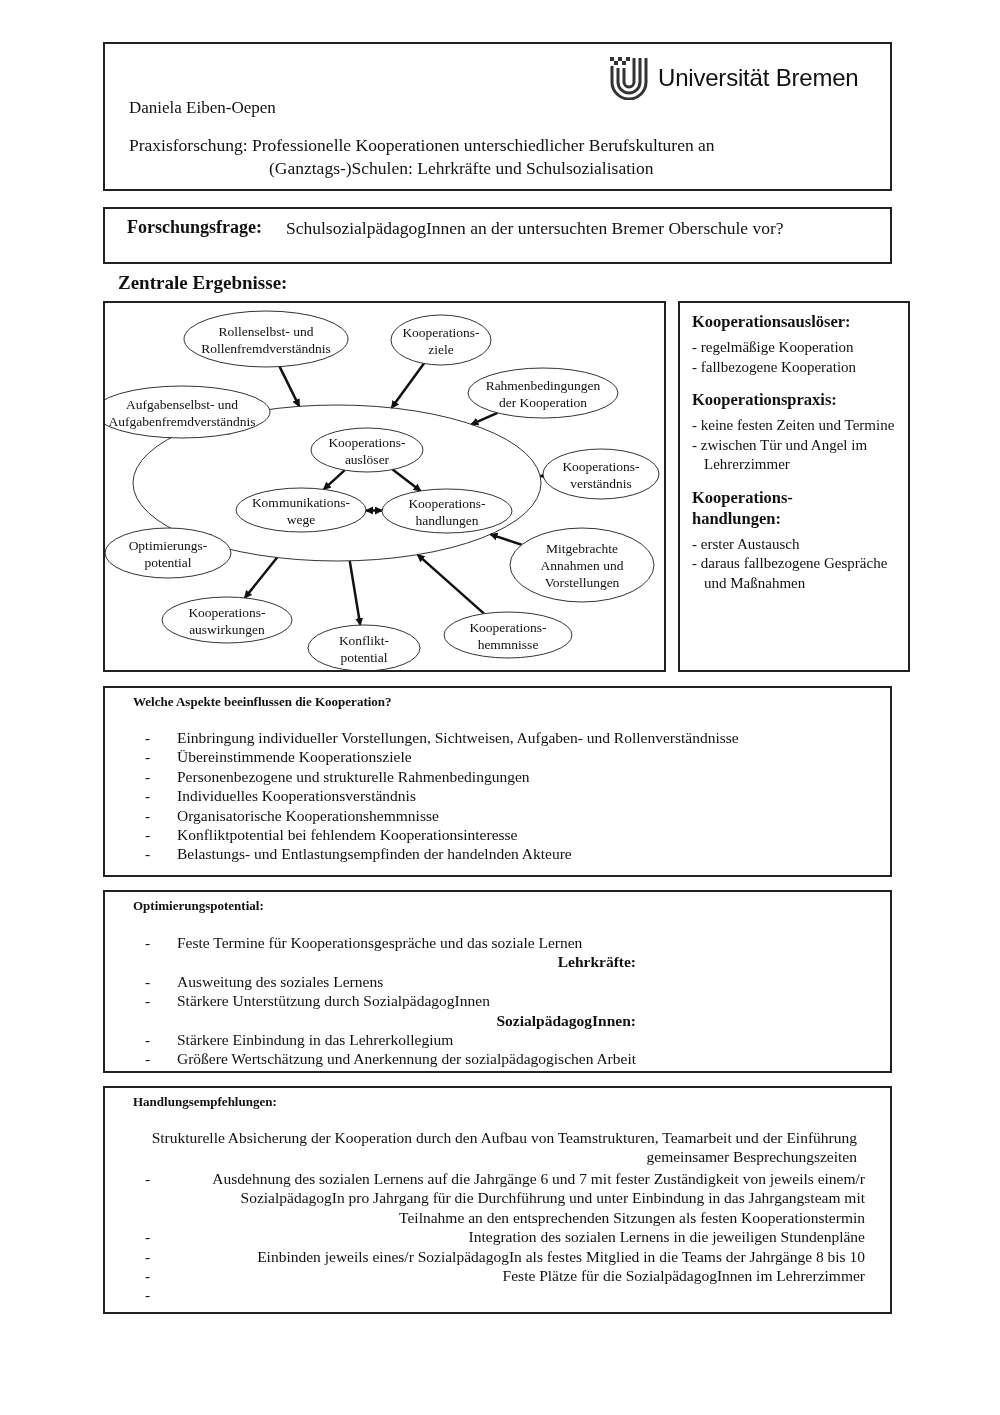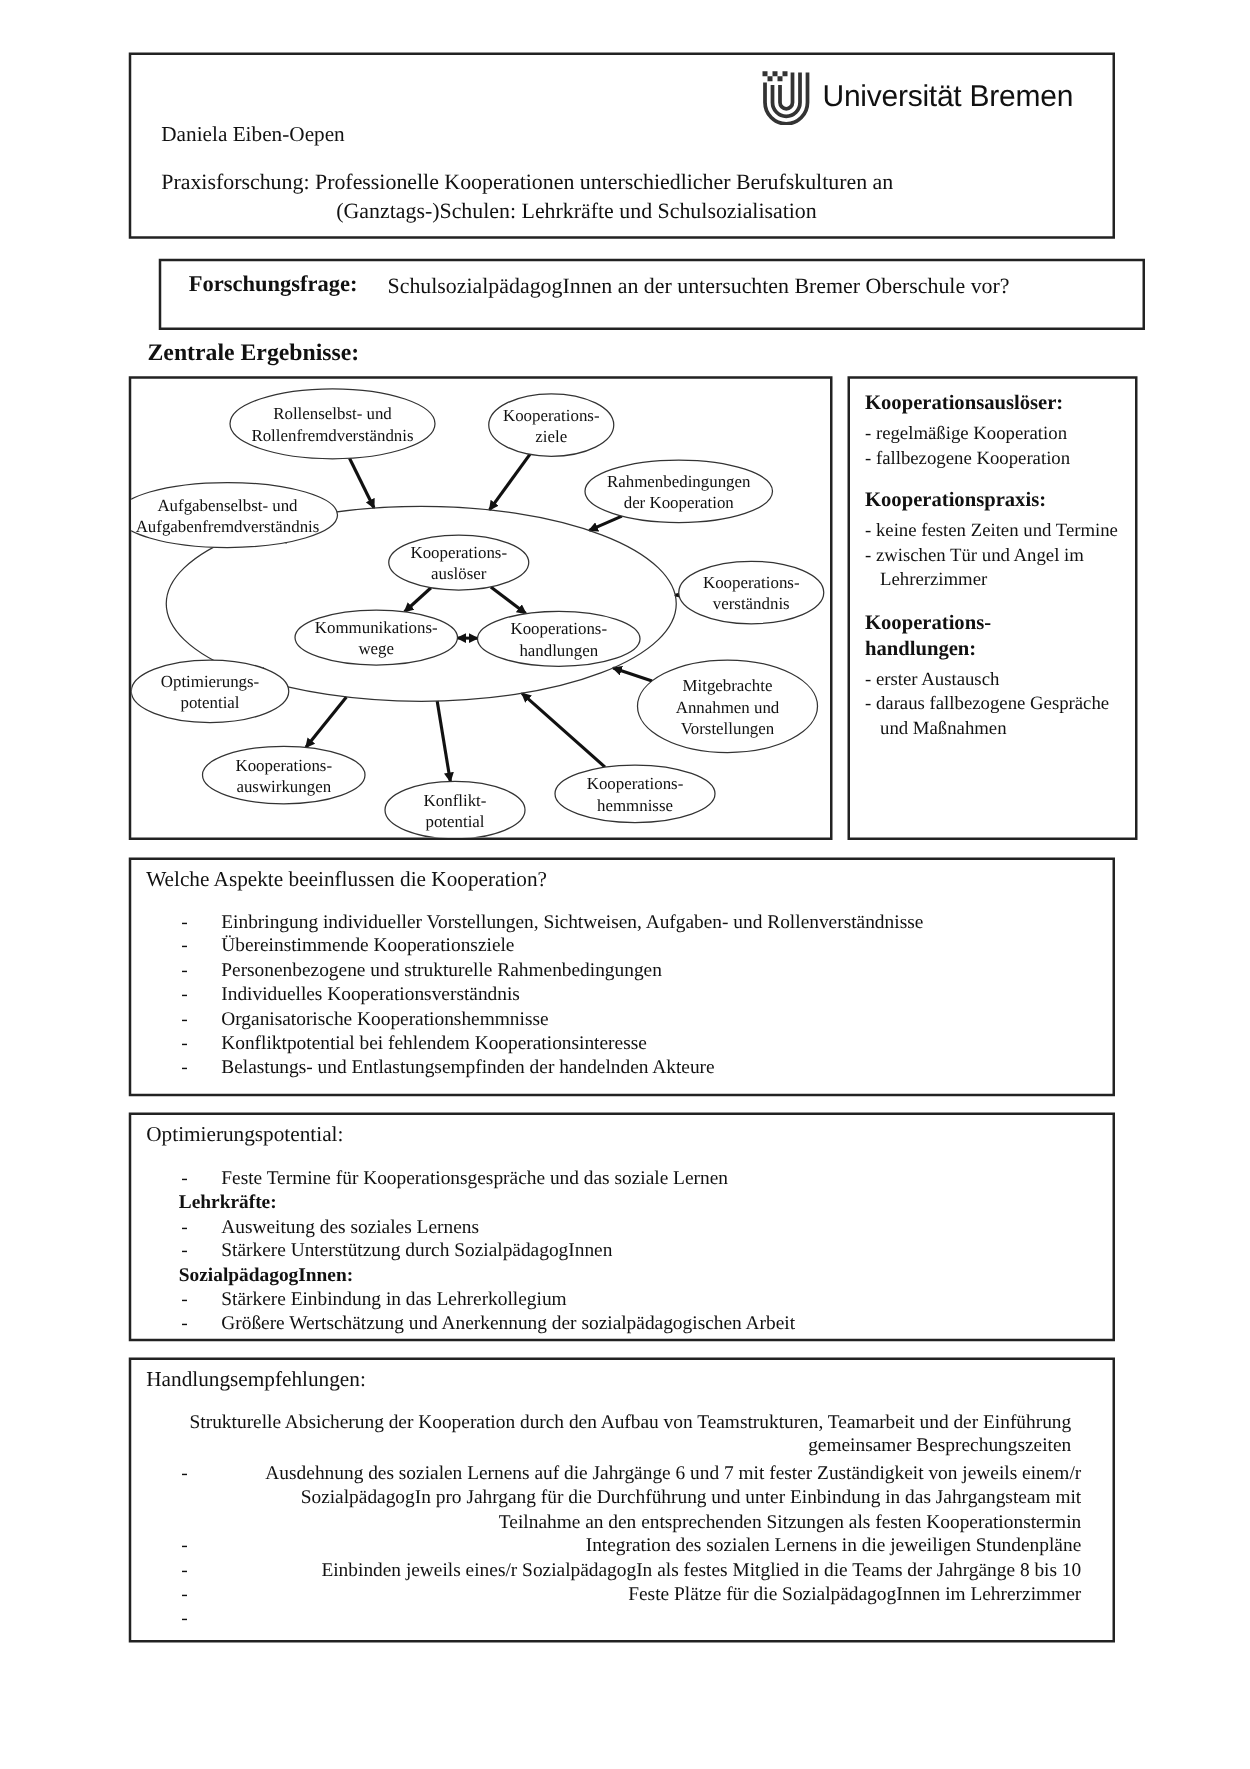--- a/index.html
+++ b/index.html
@@ -9,49 +9,49 @@
 
   
   #header { left:103px; top:42px; width:789px; height:149px; }
   #author { left:24px; top:54px; font-size:17px; }
   #project { left:24px; top:90px; width:740px; font-size:17.5px; line-height:23px; }
   #project .l2 { padding-left:140px; display:block; }
   #logo { left:503px; top:12px; height:44px; display:flex; align-items:center; }
   #logo-text { font-family:"Liberation Sans", sans-serif; font-size:24px; margin-left:8px; letter-spacing:-0.2px; }
 
   
-  #question { left:103px; top:207px; width:789px; height:57px;margin-left:24px; }
+  #question { left:103px; top:207px; width:789px; height:57px; }
   #q-label { left:22px; top:8px; font-size:18px; font-weight:bold; }
   #q-text { left:181px; top:8px; font-size:17.5px; line-height:23px; width:600px; }
 
   #results-heading { left:118px; top:272px; font-size:19px; font-weight:bold; }
 
   
   #diagram { left:103px; top:301px; width:563px; height:371px; }
   #diagram svg { position:absolute; left:0; top:0; }
   .node-text { font-family:"Liberation Serif", serif; font-size:13.5px; fill:#111; text-anchor:middle; }
 
   
   #side { left:678px; top:301px; width:232px; height:371px; padding:8px 10px 0 12px; }
   #side h3 { margin:0; font-size:16.5px; font-weight:bold; line-height:21px; }
   #side ul { list-style:none; margin:6px 0 12px 0; padding:0; font-size:15px; line-height:19.5px; }
   #side li { padding-left:12px; text-indent:-12px; }
 
   
-  .section h2 { position:absolute; left:12px; top:6px; margin:0; font-size:17px; font-weight:normal; }
+  .section h2 { position:absolute; left:28px; top:6px; margin:0; font-size:13px; font-weight:bold; }
   .section ul { position:absolute; left:40px; margin:0; padding:0; list-style:none; font-size:15.5px; line-height:19.4px; }
   .section li { position:relative; padding-left:32px; }
   .section li .dash { position:absolute; left:0; top:0; }
   .section .sub { font-weight:bold; margin-left:2px; padding-left:0; }
 
   #aspects { left:103px; top:686px; width:789px; height:191px; }
   #aspects ul { top:40px; }
   #optim { left:103px; top:890px; width:789px; height:183px; }
   #optim ul { top:41px; }
-  #optim li.sub { padding-left:0; margin-left:-2px; }
+  #optim li.sub { padding-left:0; margin-left:-2px;text-align:right; }
   #recs { left:103px; top:1086px; width:789px; height:228px;text-align:right; }
   #recs .intro { position:absolute; left:12px; top:40px; width:740px; font-size:15.5px; line-height:19.4px; }
   #recs ul { top:81px; width:720px; }
 </style>
 </head>
 <body>
 
 <div class="box" id="header">
   <div class="abs" id="logo">
     <svg width="42" height="44" viewBox="0 0 42 44">

